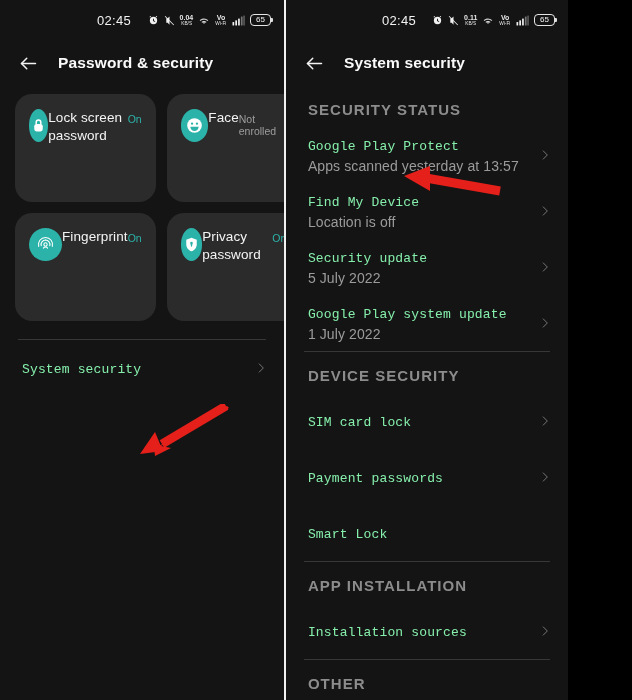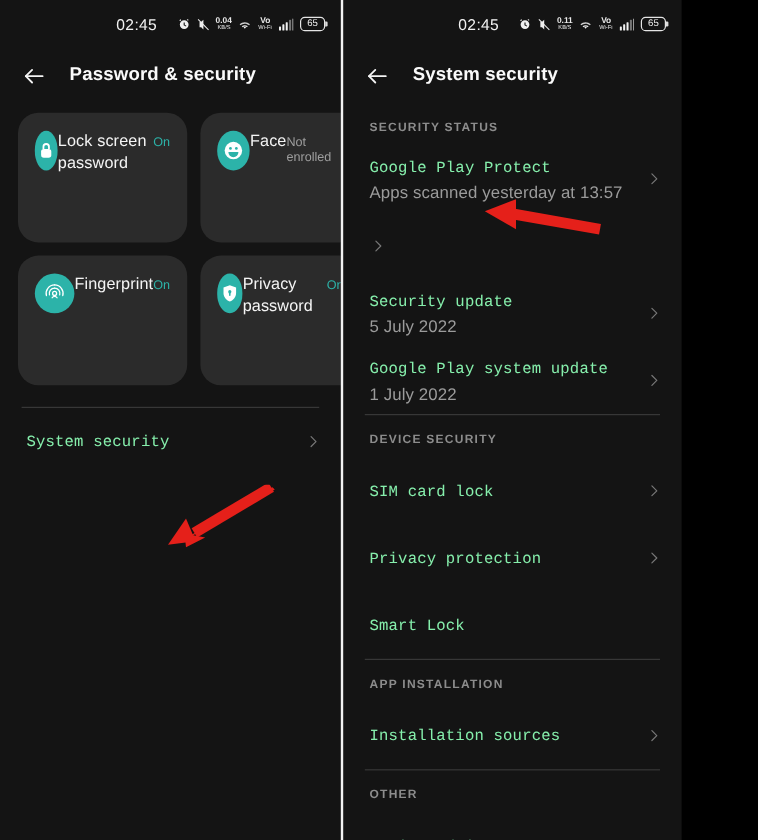--- a/index.html
+++ b/index.html
@@ -119,21 +119,21 @@
   .chev { width: 14px; height: 14px; flex: none; opacity: .55; }
   .chev svg { display: block; }
   .divider {
     height: 1px; background: #373737;
     margin: 0 18px;
   }
   .left-top-pad { height: 18px; }
 
   
   .sec-head {
-    font-size: 10px; color: #8c8c8c;
+    font-size: 15px; color: #8c8c8c;
     letter-spacing: 1.05px; font-weight: bold;
     padding: 15px 0 9px 22px;
   }
 
   
   .arrow { position: absolute; pointer-events: none; }
   .arrow-left-panel { left: 125px; top: 404px; }
   .arrow-right-panel { left: 110px; top: 162px; }
 </style>
 </head>
@@ -341,20 +341,24 @@
           <span class="row-sub" style="display:block">Apps scanned yesterday at 13:57</span>
         </span>
         <span class="chev">
           <svg width="14" height="14" viewBox="0 0 24 24" fill="none" stroke="#c9c9c9" stroke-width="1.7" stroke-linecap="round" stroke-linejoin="round">
               <path d="M9 5l7 7-7 7"></path>
             </svg>
         </span>
       </div>
 
       <div class="row">
+        <span class="row-texts">
+          <span class="row-title">Find My Device</span>
+          <span class="row-sub" style="display:block">Location is off</span>
+        </span>
         <span class="chev">
           <svg width="14" height="14" viewBox="0 0 24 24" fill="none" stroke="#c9c9c9" stroke-width="1.7" stroke-linecap="round" stroke-linejoin="round">
               <path d="M9 5l7 7-7 7"></path>
             </svg>
         </span>
       </div>
 
       <div class="row">
         <span class="row-texts">
           <span class="row-title">Security update</span>
@@ -391,21 +395,21 @@
         </span>
         <span class="chev">
           <svg width="14" height="14" viewBox="0 0 24 24" fill="none" stroke="#c9c9c9" stroke-width="1.7" stroke-linecap="round" stroke-linejoin="round">
               <path d="M9 5l7 7-7 7"></path>
             </svg>
         </span>
       </div>
 
       <div class="row">
         <span class="row-texts">
-          <span class="row-title">Privacy protection</span>
+          <span class="row-title">Payment passwords</span>
         </span>
         <span class="chev">
           <svg width="14" height="14" viewBox="0 0 24 24" fill="none" stroke="#c9c9c9" stroke-width="1.7" stroke-linecap="round" stroke-linejoin="round">
               <path d="M9 5l7 7-7 7"></path>
             </svg>
         </span>
       </div>
 
       <div class="row">
         <span class="row-texts">

